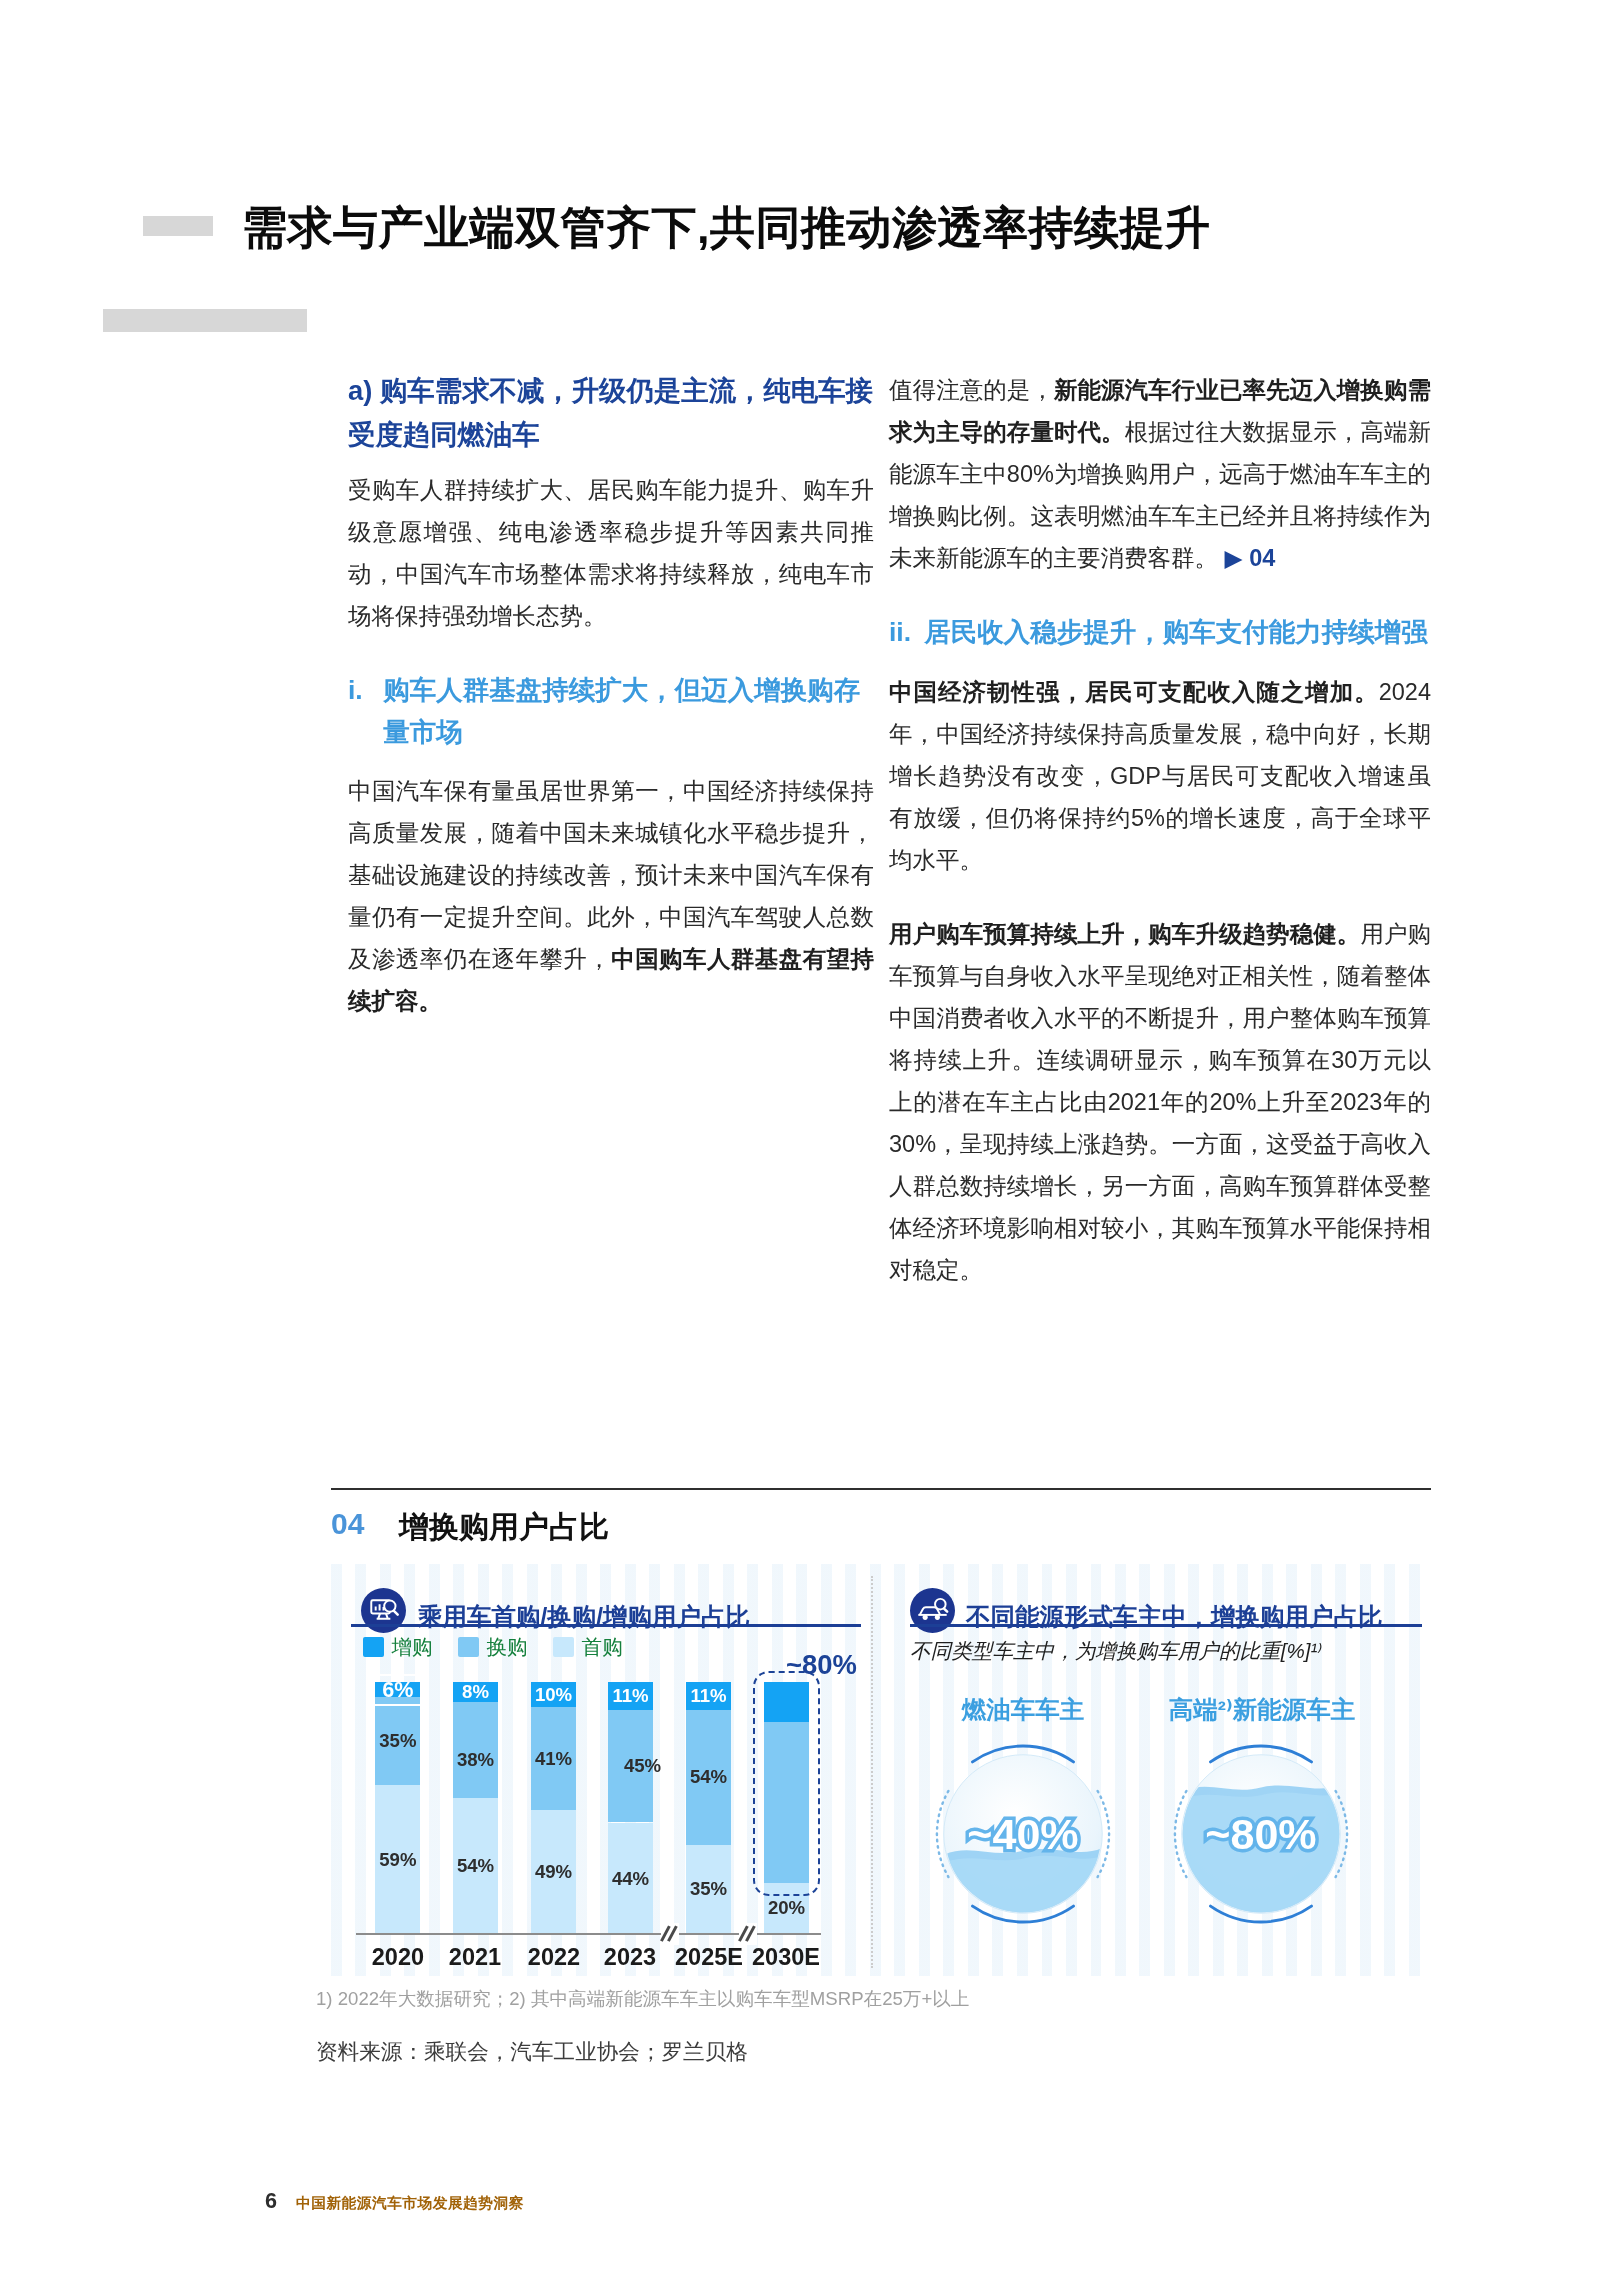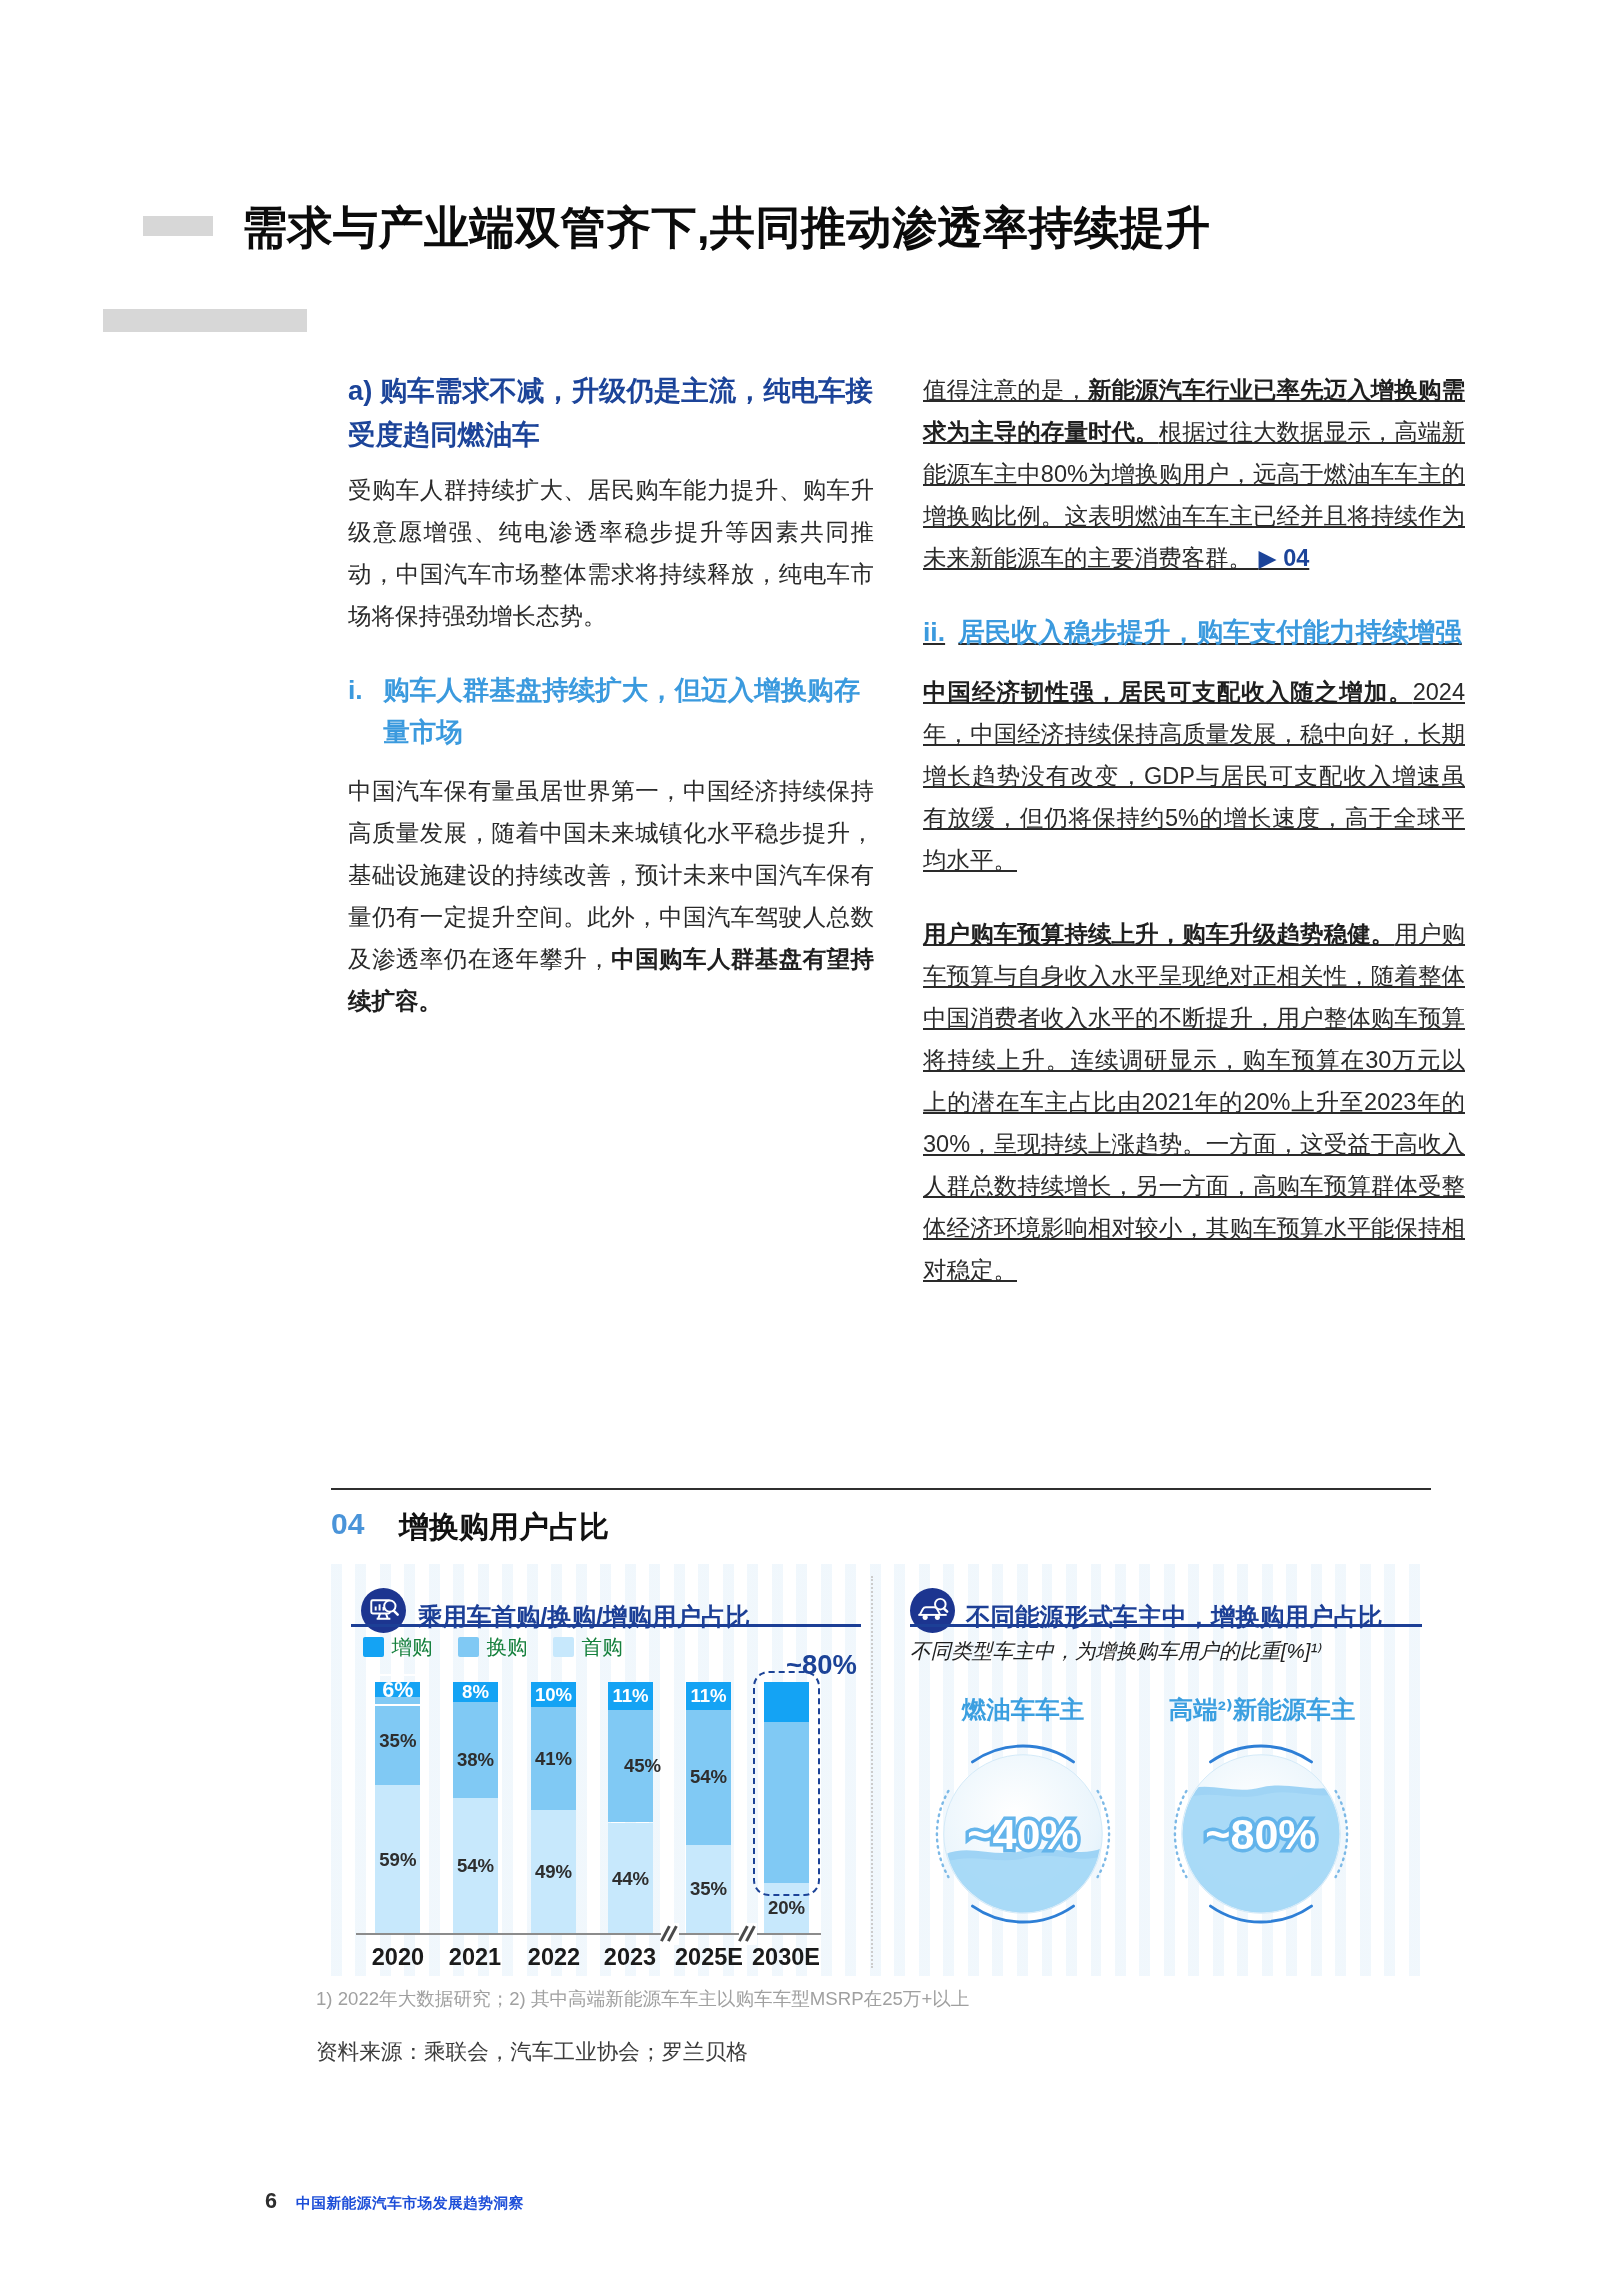--- a/index.html
+++ b/index.html
@@ -7,21 +7,21 @@
         font-family:"Liberation Sans","DejaVu Sans",sans-serif;color:#2a2a2a;}
   .abs{position:absolute;}
   
   .deco1{left:143px;top:216px;width:70px;height:19.6px;background:#d7d7d7;}
   .deco2{left:103px;top:309px;width:204px;height:22.5px;background:#d7d7d7;}
   
   .page-title{left:242px;top:202px;font-size:45px;line-height:51px;font-weight:900;color:#0b0b0b;letter-spacing:0.5px;}
   
   .col{position:absolute;top:369px;}
   .col-left{left:348px;width:526px;}
-  .col-right{left:923px;width:542px;text-decoration:underline;}
+  .col-right{left:889px;width:542px;}
   .col p.para{margin:0 0 32px 0;font-size:23.5px;line-height:42px;text-align:justify;color:#2a2a2a;}
   .col .b{font-weight:800;color:#1f1f1f;}
   .col .ref{font-weight:800;color:#1c4499;}
   .h1{font-size:27.4px;line-height:44px;font-weight:800;color:#1c4499;margin:0 0 11.8px 0;}
   .h2{display:flex;gap:9.8px;font-size:26.5px;line-height:42px;font-weight:800;color:#3b9ade;margin:3.9px 0 17.6px 0;}
   .h2 .h2p{flex:0 0 auto;min-width:25.5px;}
   
   .fig-rule{left:331px;top:1488px;width:1100px;height:2px;background:#2f2f2f;}
   .fig-num{left:331px;top:1507px;font-size:30px;font-weight:800;color:#4a94d9;}
   .fig-title{left:399px;top:1507px;font-size:30px;font-weight:800;color:#111111;}
@@ -55,21 +55,21 @@
   .xlab{position:absolute;top:376px;width:88px;text-align:center;font-size:23.5px;font-weight:600;color:#1b1b1b;}
   .anno-box{position:absolute;border:2.9px dashed #1c4397;border-radius:15.7px;}
   .anno-label{position:absolute;font-size:27.4px;font-weight:900;color:#1c4397;}
   
   .glabel{position:absolute;top:1693px;width:216px;text-align:center;font-size:24.5px;font-weight:800;color:#3b9fe0;}
   .gauge{position:absolute;top:1744px;width:180px;height:180px;}
   
   .footnote{left:316px;top:1986px;font-size:18.6px;color:#a0a0a0;}
   .source{left:316px;top:2037px;font-size:21.6px;color:#3c3c3c;}
   .pageno{left:265px;top:2188px;font-size:21.6px;font-weight:700;color:#2e2e2e;}
-  .doctitle{left:296px;top:2194px;font-size:14.7px;font-weight:700;color:#1d4ed8;letter-spacing:0.5px;}
+  .doctitle{left:296px;top:2194px;font-size:14.7px;font-weight:700;color:#a16207;letter-spacing:0.5px;}
 </style>
 </head>
 <body>
 
 <div class="page">
 
   <div class="abs deco1"></div>
   <div class="abs deco2"></div>
 
   <div class="abs page-title">需求与产业端双管齐下,共同推动渗透率持续提升</div>

